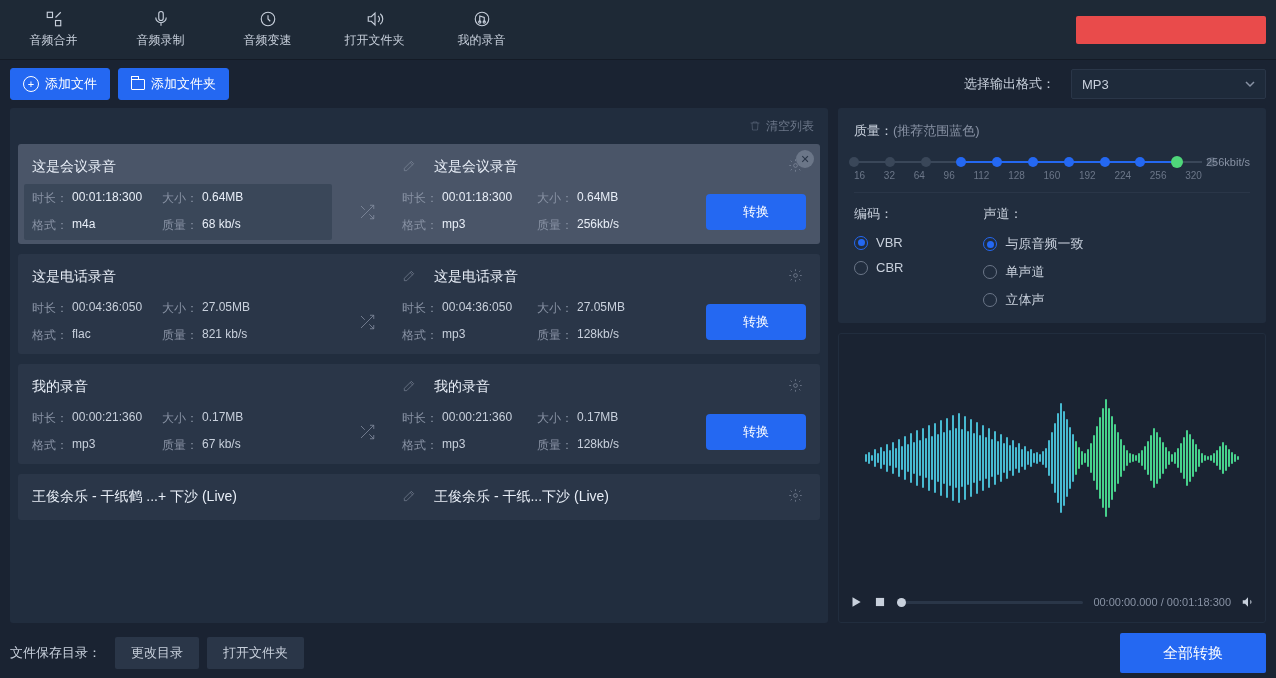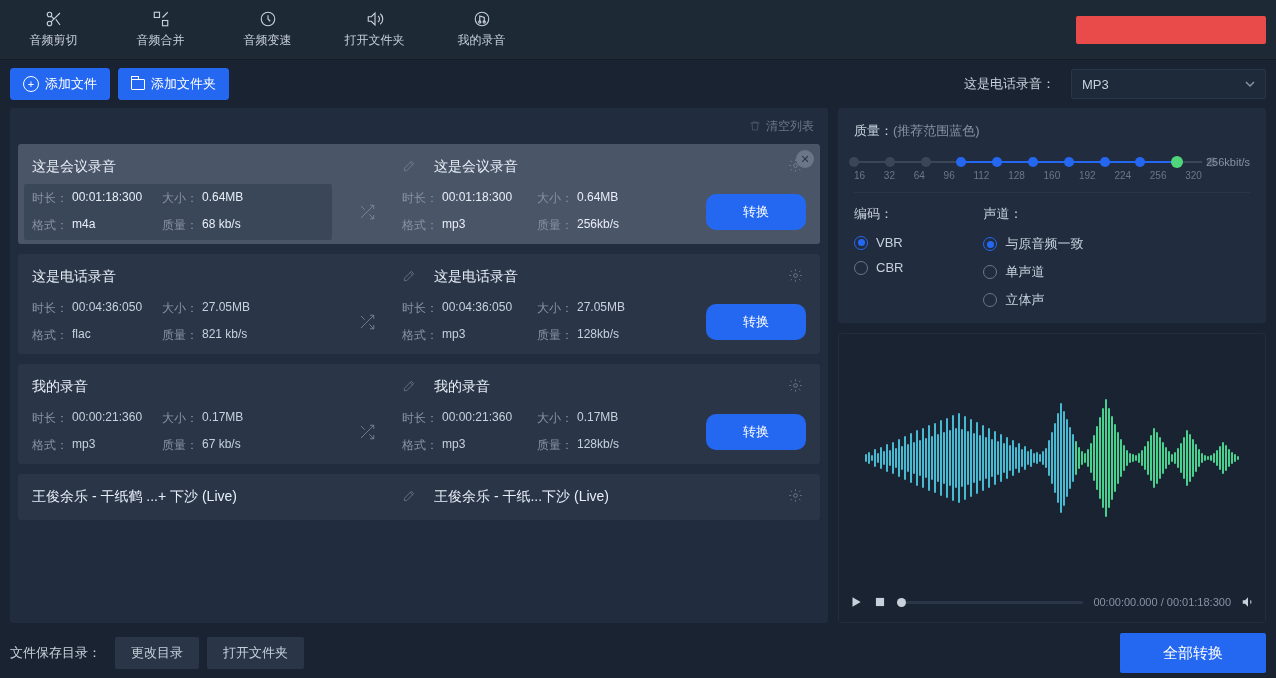--- a/index.html
+++ b/index.html
@@ -42,21 +42,21 @@
 .cardbody{display:flex;align-items:center}
 .meta{width:300px;display:grid;grid-template-columns:130px 140px;row-gap:10px;font-size:12px}
 .card.sel .meta{background:#3a4759;margin:-6px 0 -6px -8px;padding:6px 0 6px 8px;border-radius:2px;width:308px}
 .meta-item{display:flex;gap:4px}
 .meta-k{color:#8892a4}
 .meta-v{color:#c8d0dc}
 .card.sel .meta-v{color:#e8eef7}
 .shuffle{width:70px;display:flex;justify-content:center;cursor:pointer}
 .shuffle svg{width:18px;height:18px;stroke:#8892a4;fill:none}
 .meta2{width:250px;display:grid;grid-template-columns:135px 115px;row-gap:10px;font-size:12px}
-.convertbtn{width:100px;height:36px;background:#2468f2;color:#fff;border-radius:10px;display:flex;align-items:center;justify-content:center;cursor:pointer;font-size:13px;margin-left:auto}
+.convertbtn{width:100px;height:36px;background:#2468f2;color:#fff;border-radius:4px;display:flex;align-items:center;justify-content:center;cursor:pointer;font-size:13px;margin-left:auto}
 .card4{background:#2a3648;border-radius:3px;padding:14px;display:flex;align-items:center}
 .rightpane{flex:1;display:flex;flex-direction:column;gap:10px}
 .settingspanel{background:#212d3e;border-radius:3px;padding:14px 16px}
 .qlabel{font-size:13px;margin-bottom:12px}
 .qhint{color:#8892a4}
 .slider{position:relative;height:30px;margin-bottom:10px}
 .slider-track{position:absolute;top:9px;left:0;right:48px;height:2px;background:#3a4759}
 .slider-fill{position:absolute;top:9px;height:2px;background:#2468f2}
 .slider-dot{position:absolute;top:5px;width:10px;height:10px;border-radius:50%;background:#3a4759}
 .slider-dot.active{background:#2468f2}
@@ -85,33 +85,32 @@
 .pathbox{width:520px;height:32px;background:#1e2a3a;border:1px solid #2a3648;border-radius:2px;display:flex;align-items:center;padding:0 10px}
 .fbtn{height:32px;padding:0 16px;background:#2a3648;display:flex;align-items:center;cursor:pointer;margin-left:8px;font-size:13px;border-radius:2px}
 .convertall{height:40px;width:146px;background:#2468f2;color:#fff;display:flex;align-items:center;justify-content:center;margin-left:auto;cursor:pointer;font-size:15px;border-radius:2px}
 </style>
 </head>
 <body>
 
 <div class="topnav">
   <div class="topnav-item">
       <svg viewBox="0 0 24 24">
-        <circle cx="6" cy="6" r="3"></circle>
-        <circle cx="6" cy="18" r="3"></circle>
-        <path d="M20 4L8.1 15.9M14.5 12.5L20 20M8.1 8.1L12 12"></path>
-      </svg>
-      <span class="topnav-label">音频剪切</span>
-    </div>
-  <div class="topnav-item">
-      <svg viewBox="0 0 24 24">
         <rect x="3" y="3" width="7" height="7"></rect>
         <rect x="14" y="14" width="7" height="7"></rect>
         <path d="M21 3l-7 7"></path>
       </svg>
       <span class="topnav-label">音频合并</span>
+    </div>
+  <div class="topnav-item">
+      <svg viewBox="0 0 24 24">
+        <rect x="9" y="2" width="6" height="12" rx="3"></rect>
+        <path d="M5 10a7 7 0 0 0 14 0M12 17v4"></path>
+      </svg>
+      <span class="topnav-label">音频录制</span>
     </div>
   <div class="topnav-item">
       <svg viewBox="0 0 24 24">
         <circle cx="12" cy="12" r="9"></circle>
         <path d="M12 7v5l3 3"></path>
       </svg>
       <span class="topnav-label">音频变速</span>
     </div>
   <div class="topnav-item">
       <svg viewBox="0 0 24 24">
@@ -136,21 +135,21 @@
 <div class="toolbar">
   <div class="btn primary">
       <span class="btn-circle">+</span>
       <span>添加文件</span>
     </div>
   <div class="btn primary">
       <span class="btn-folder"></span>
       <span>添加文件夹</span>
     </div>
   <div class="spacer"></div>
-  <span class="sel-label">这是电话录音：</span>
+  <span class="sel-label">选择输出格式：</span>
   <div class="select">
       <span>MP3</span>
       <svg viewBox="0 0 10 10">
         <path d="M1 3l4 4 4-4" fill="none" stroke-width="1.5"></path>
       </svg>
     </div>
 </div>
 
 <div class="main">
   <div class="leftpane">

